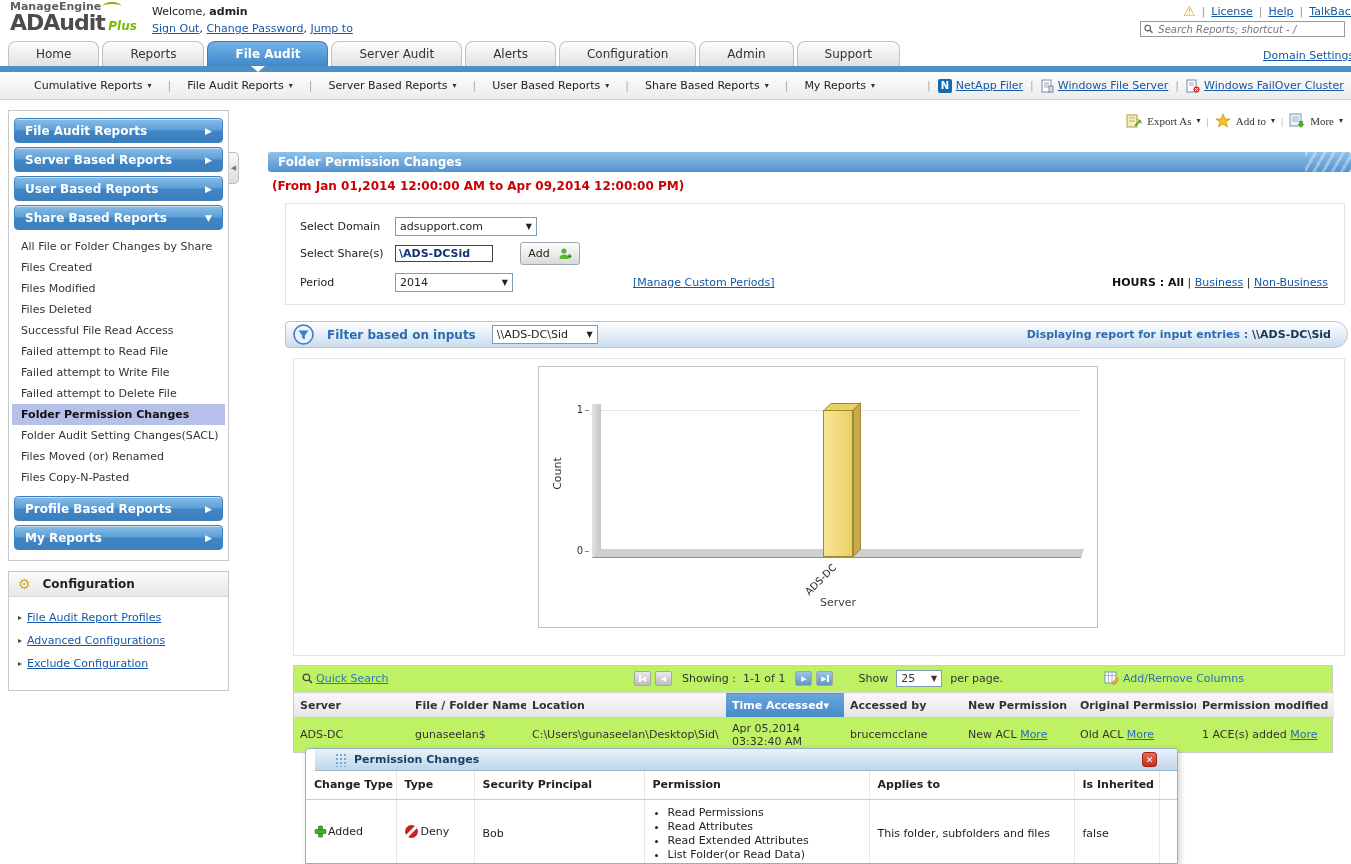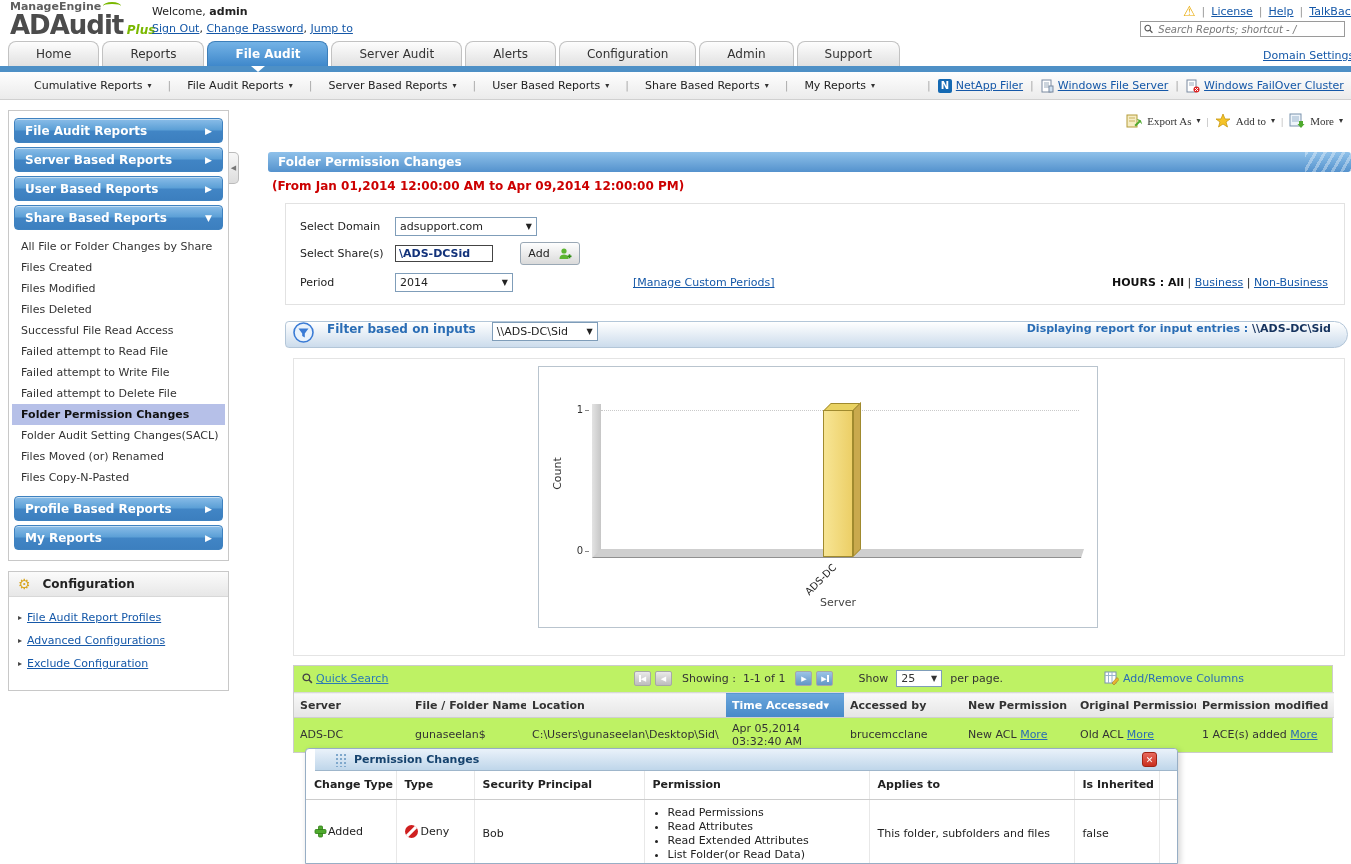--- a/index.html
+++ b/index.html
@@ -9,21 +9,21 @@
     font-family:"DejaVu Sans","Liberation Sans",sans-serif; font-size:11px; color:#222;
   }
   #page { position:relative; width:1351px; height:864px; overflow:hidden; }
   a { color:#1558a8; text-decoration:underline; cursor:pointer; }
 
   
   .hdr { position:absolute; top:0; left:0; width:100%; height:40px; background:#fff; }
   .logo { position:absolute; left:10px; top:1px; line-height:1; }
   .logo .me { font-size:11px; font-weight:bold; color:#5f5f5f; }
   .logo .swoosh { display:inline-block; width:18px; height:8px; border-top:2px solid #7ab800; border-radius:50% 50% 0 0; margin-left:2px; }
-  .logo .ad { font-size:26px; font-weight:bold; color:#4c4c4c; letter-spacing:-1px; }
+  .logo .ad { font-size:22px; font-weight:bold; color:#4c4c4c; letter-spacing:-1px; }
   .logo .plus { font-size:12px; font-style:italic; font-weight:bold; color:#7ab800; }
   .welcome { position:absolute; left:152px; top:5px; font-size:11px; }
   .welcome .row2 { margin-top:4px; }
   .toplinks { position:absolute; left:1183px; top:3px; white-space:nowrap; font-size:11px; color:#999; display:flex; gap:6px; align-items:center; }
   .warn { color:#e8a800; font-size:14px; }
   .searchbox { position:absolute; right:6px; top:21px; width:205px; height:16px; border:1px solid #9a9a9a; background:#fff; display:flex; align-items:center; padding:0 3px; gap:3px; }
   .searchbox input { border:0; outline:0; width:100%; font-size:10px; font-style:italic; color:#555; font-family:inherit; }
   .searchbox input::placeholder { color:#777; }
 
   
@@ -95,21 +95,21 @@
   .addbtn { position:absolute; left:234px; top:38px; width:60px; height:23px; border:1px solid #9aa8b5; border-radius:3px;
             background:linear-gradient(#fefefe,#dadada); display:flex; align-items:center; justify-content:center; gap:8px;
             font-size:11px; cursor:pointer; }
   .mcplink { position:absolute; left:347px; top:72px; }
   .hours { position:absolute; right:16px; top:72px; font-size:11px; }
   .hours b { color:#111; }
 
   
   .filterbar { position:absolute; left:285px; top:321px; width:1063px; height:27px; border:1px solid #b3c6d8;
                border-radius:4px 14px 14px 4px; background:linear-gradient(#ffffff,#ccdcec);
-               display:flex; }
+               display:flex; align-items:center; }
   .funnelwrap { margin-left:7px; display:flex; }
   .flbl { margin-left:13px; font-size:12px; font-weight:bold; color:#2a6db5; }
   .filterbar .fsel { position:static; margin-left:16px; width:106px; }
   .fdisplay { margin-left:auto; margin-right:16px; font-size:11px; font-weight:bold; color:#2a6db5; }
   .fdisplay .val { color:#16335e; }
 
   
   .chartwrap { position:absolute; left:293px; top:358px; width:1052px; height:298px; border:1px solid #e4e4e4; background:#fff; }
   .chartpanel { position:absolute; left:244px; top:7px; width:560px; height:262px; border:1px solid #b9c4ce; background:#fff; }
   .chead { height:23px; background:linear-gradient(#fbfcfd,#e2e9f0); border-bottom:1px solid #c8d2dc;

